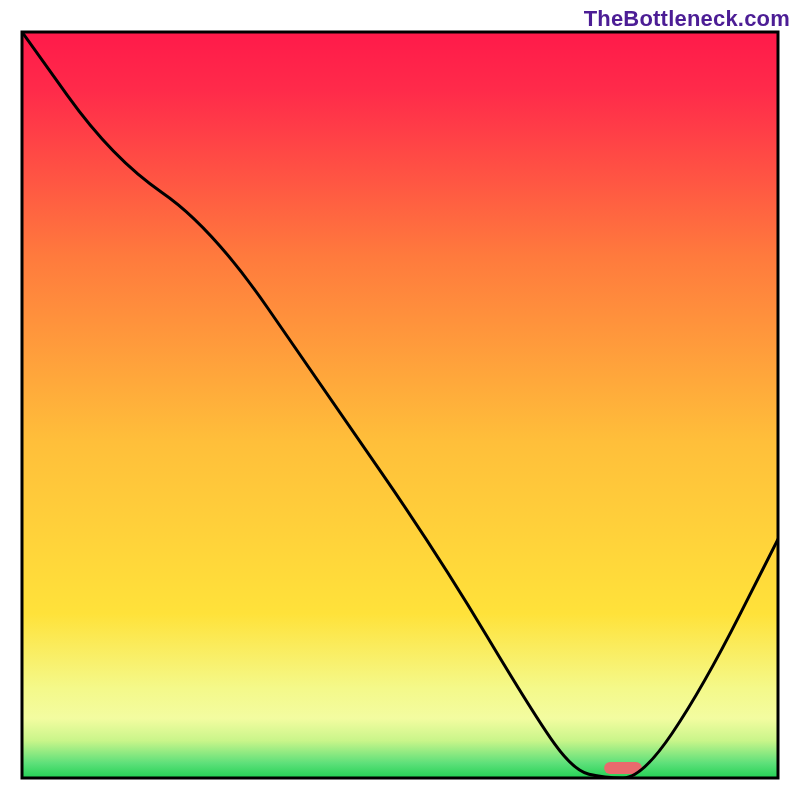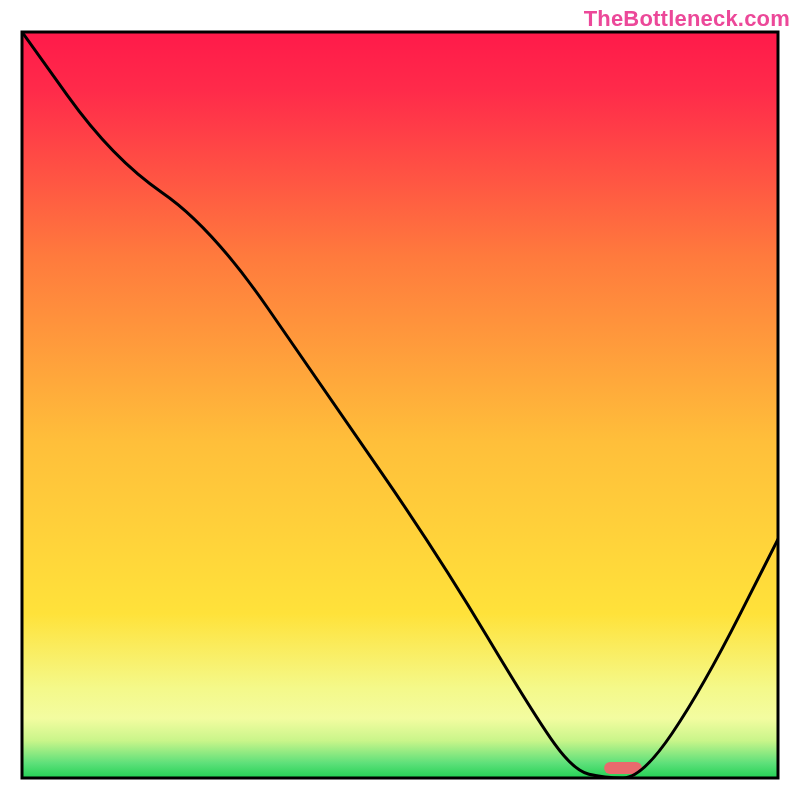--- a/index.html
+++ b/index.html
@@ -15,21 +15,21 @@
     width: 800px;
     height: 800px;
     background: #ffffff;
   }
   .watermark {
     position: absolute;
     top: 6px;
     right: 10px;
     font-size: 22px;
     font-weight: 600;
-    color: #ec4899;
+    color: #4c1d95;
     letter-spacing: 0.2px;
     z-index: 4;
   }
   svg.plot {
     position: absolute;
     left: 0;
     top: 0;
     width: 800px;
     height: 800px;
   }

